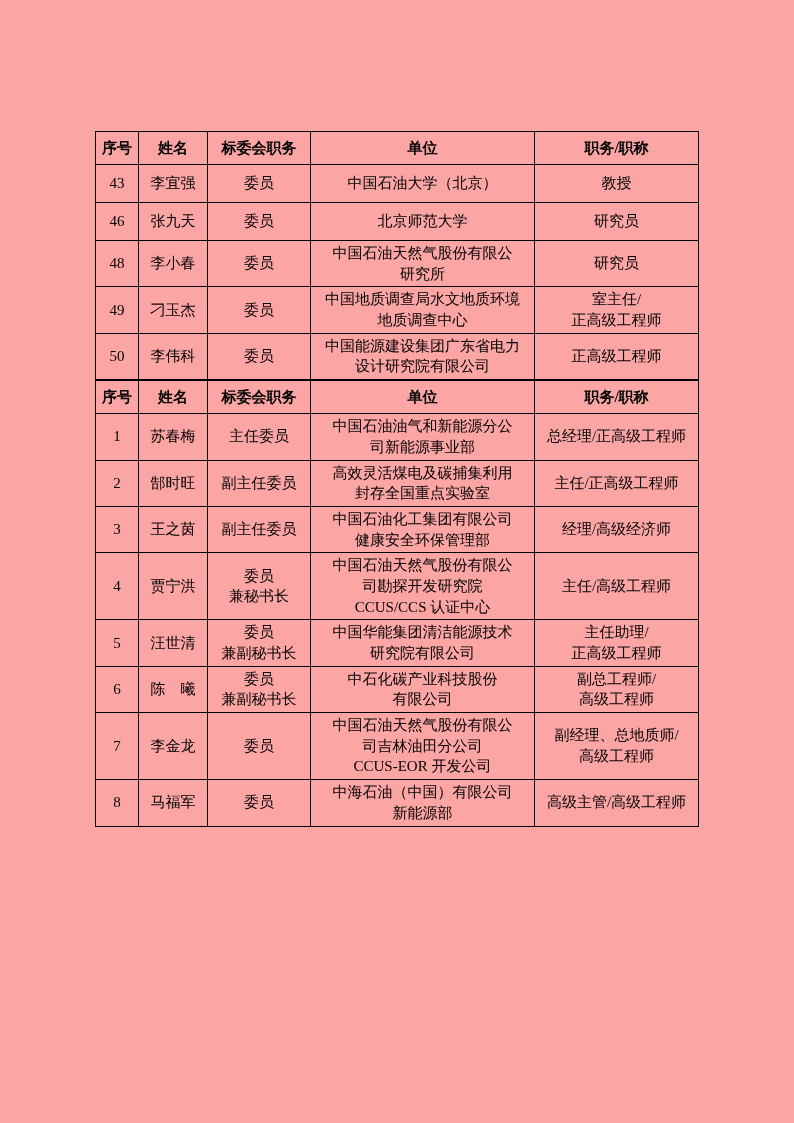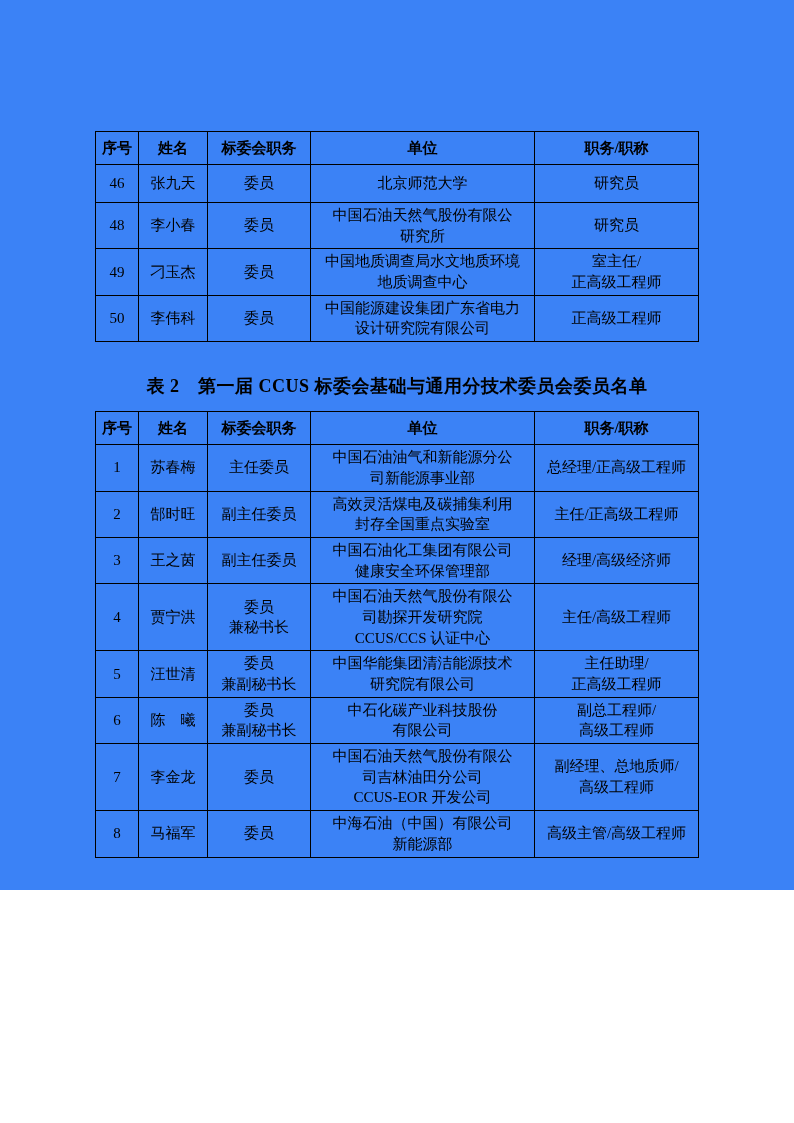--- a/index.html
+++ b/index.html
@@ -3,23 +3,23 @@
 <meta charset="utf-8">
 <style>
   html, body {
     margin: 0;
     padding: 0;
     background: #ffffff;
   }
   .page {
     position: relative;
     width: 794px;
-    height: 890px;
+    height: 1123px;
     margin: 0 auto;
-    background: #3b82f6;
+    background: #fca5a5;
     color: #000000;
     font-family: "Liberation Serif", "DejaVu Serif", serif;
     box-sizing: border-box;
     padding-top: 131px;
     overflow: hidden;
   }
   table.roster {
     border-collapse: collapse;
     table-layout: fixed;
     width: 603px;
@@ -74,20 +74,27 @@
       <tr>
           <th>序号</th>
           <th>姓名</th>
           <th>标委会职务</th>
           <th>单位</th>
           <th>职务/职称</th>
         </tr>
     </thead>
     <tbody>
         <tr>
+          <td>43</td>
+          <td>李宜强</td>
+          <td>委员</td>
+          <td>中国石油大学（北京）</td>
+          <td>教授</td>
+        </tr>
+        <tr>
           <td>46</td>
           <td>张九天</td>
           <td>委员</td>
           <td>北京师范大学</td>
           <td>研究员</td>
         </tr>
         <tr>
           <td>48</td>
           <td>李小春</td>
           <td>委员</td>
@@ -108,21 +115,20 @@
           <td>50</td>
           <td>李伟科</td>
           <td>委员</td>
           <td>中国能源建设集团广东省电力
 设计研究院有限公司</td>
           <td>正高级工程师</td>
         </tr>
       </tbody>
   </table>
 
-  <div class="table-title">表 2　第一届 CCUS 标委会基础与通用分技术委员会委员名单</div>
 
   <table class="roster">
     <colgroup>
       <col class="col-serial">
         <col class="col-name">
         <col class="col-role">
         <col class="col-org">
         <col class="col-title">
     </colgroup>
     <thead>

